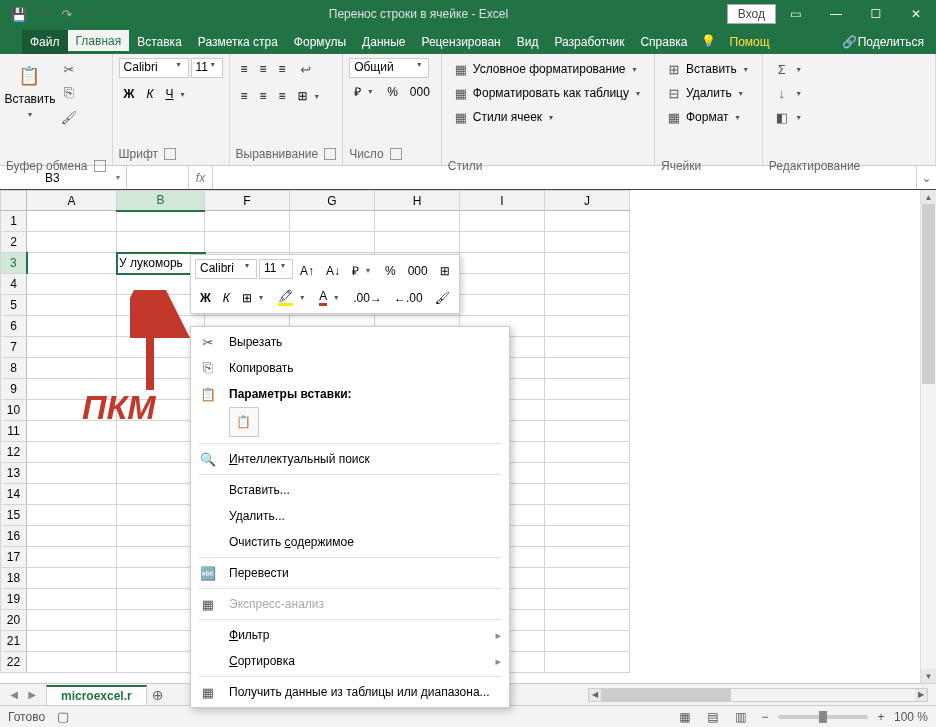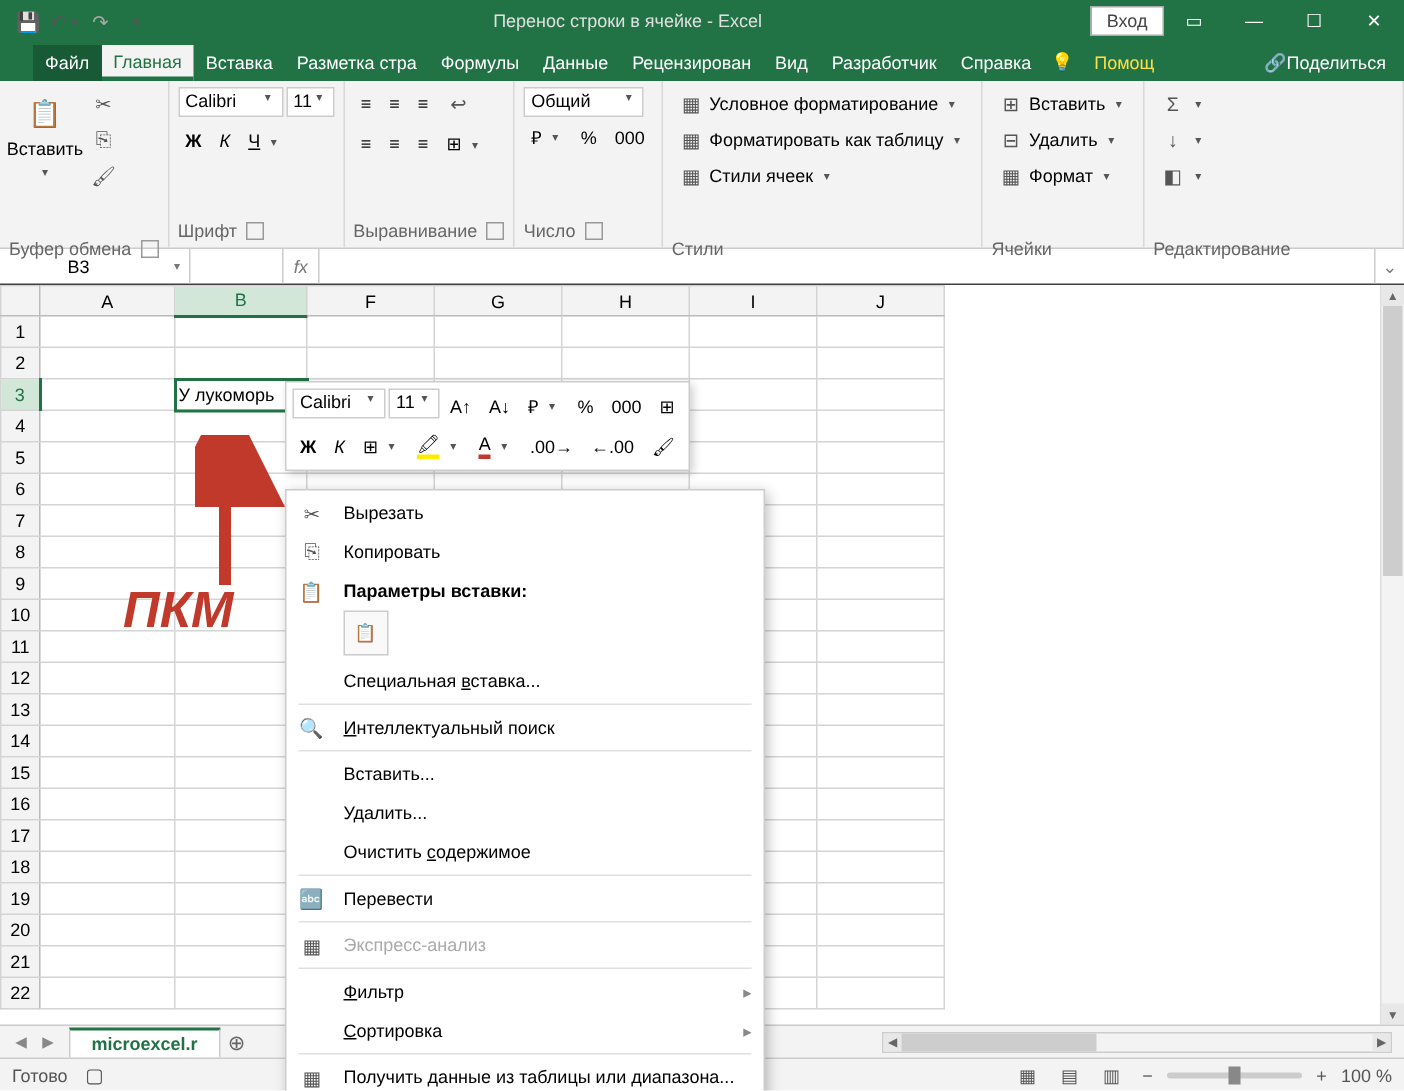--- a/index.html
+++ b/index.html
@@ -623,24 +623,20 @@
     </div>
   <div class="ctx-item" style="height:auto; cursor:default; flex-direction:column; align-items:flex-start; gap:4px; padding:4px 8px">
     <div style="display:flex; gap:12px; align-items:center">
         <span class="ctx-ico">📋</span>
         <span style="font-weight:bold">Параметры вставки:</span>
       </div>
     <div style="padding-left:30px">
         <div class="paste-btn">📋</div>
       </div>
   </div>
-  <div class="ctx-item">
-      <span class="ctx-ico"></span>
-      <span class="ctx-label"><span>Специальная <span class="underline-key">в</span>ставка...</span></span>
-    </div>
   <div class="ctx-sep"></div>
   <div class="ctx-item">
       <span class="ctx-ico">🔍</span>
       <span class="ctx-label"><span class="underline-key">И</span>нтеллектуальный поиск</span>
     </div>
   <div class="ctx-sep"></div>
   <div class="ctx-item">
       <span class="ctx-ico"></span>
       <span class="ctx-label">Вставить...</span>
     </div>

